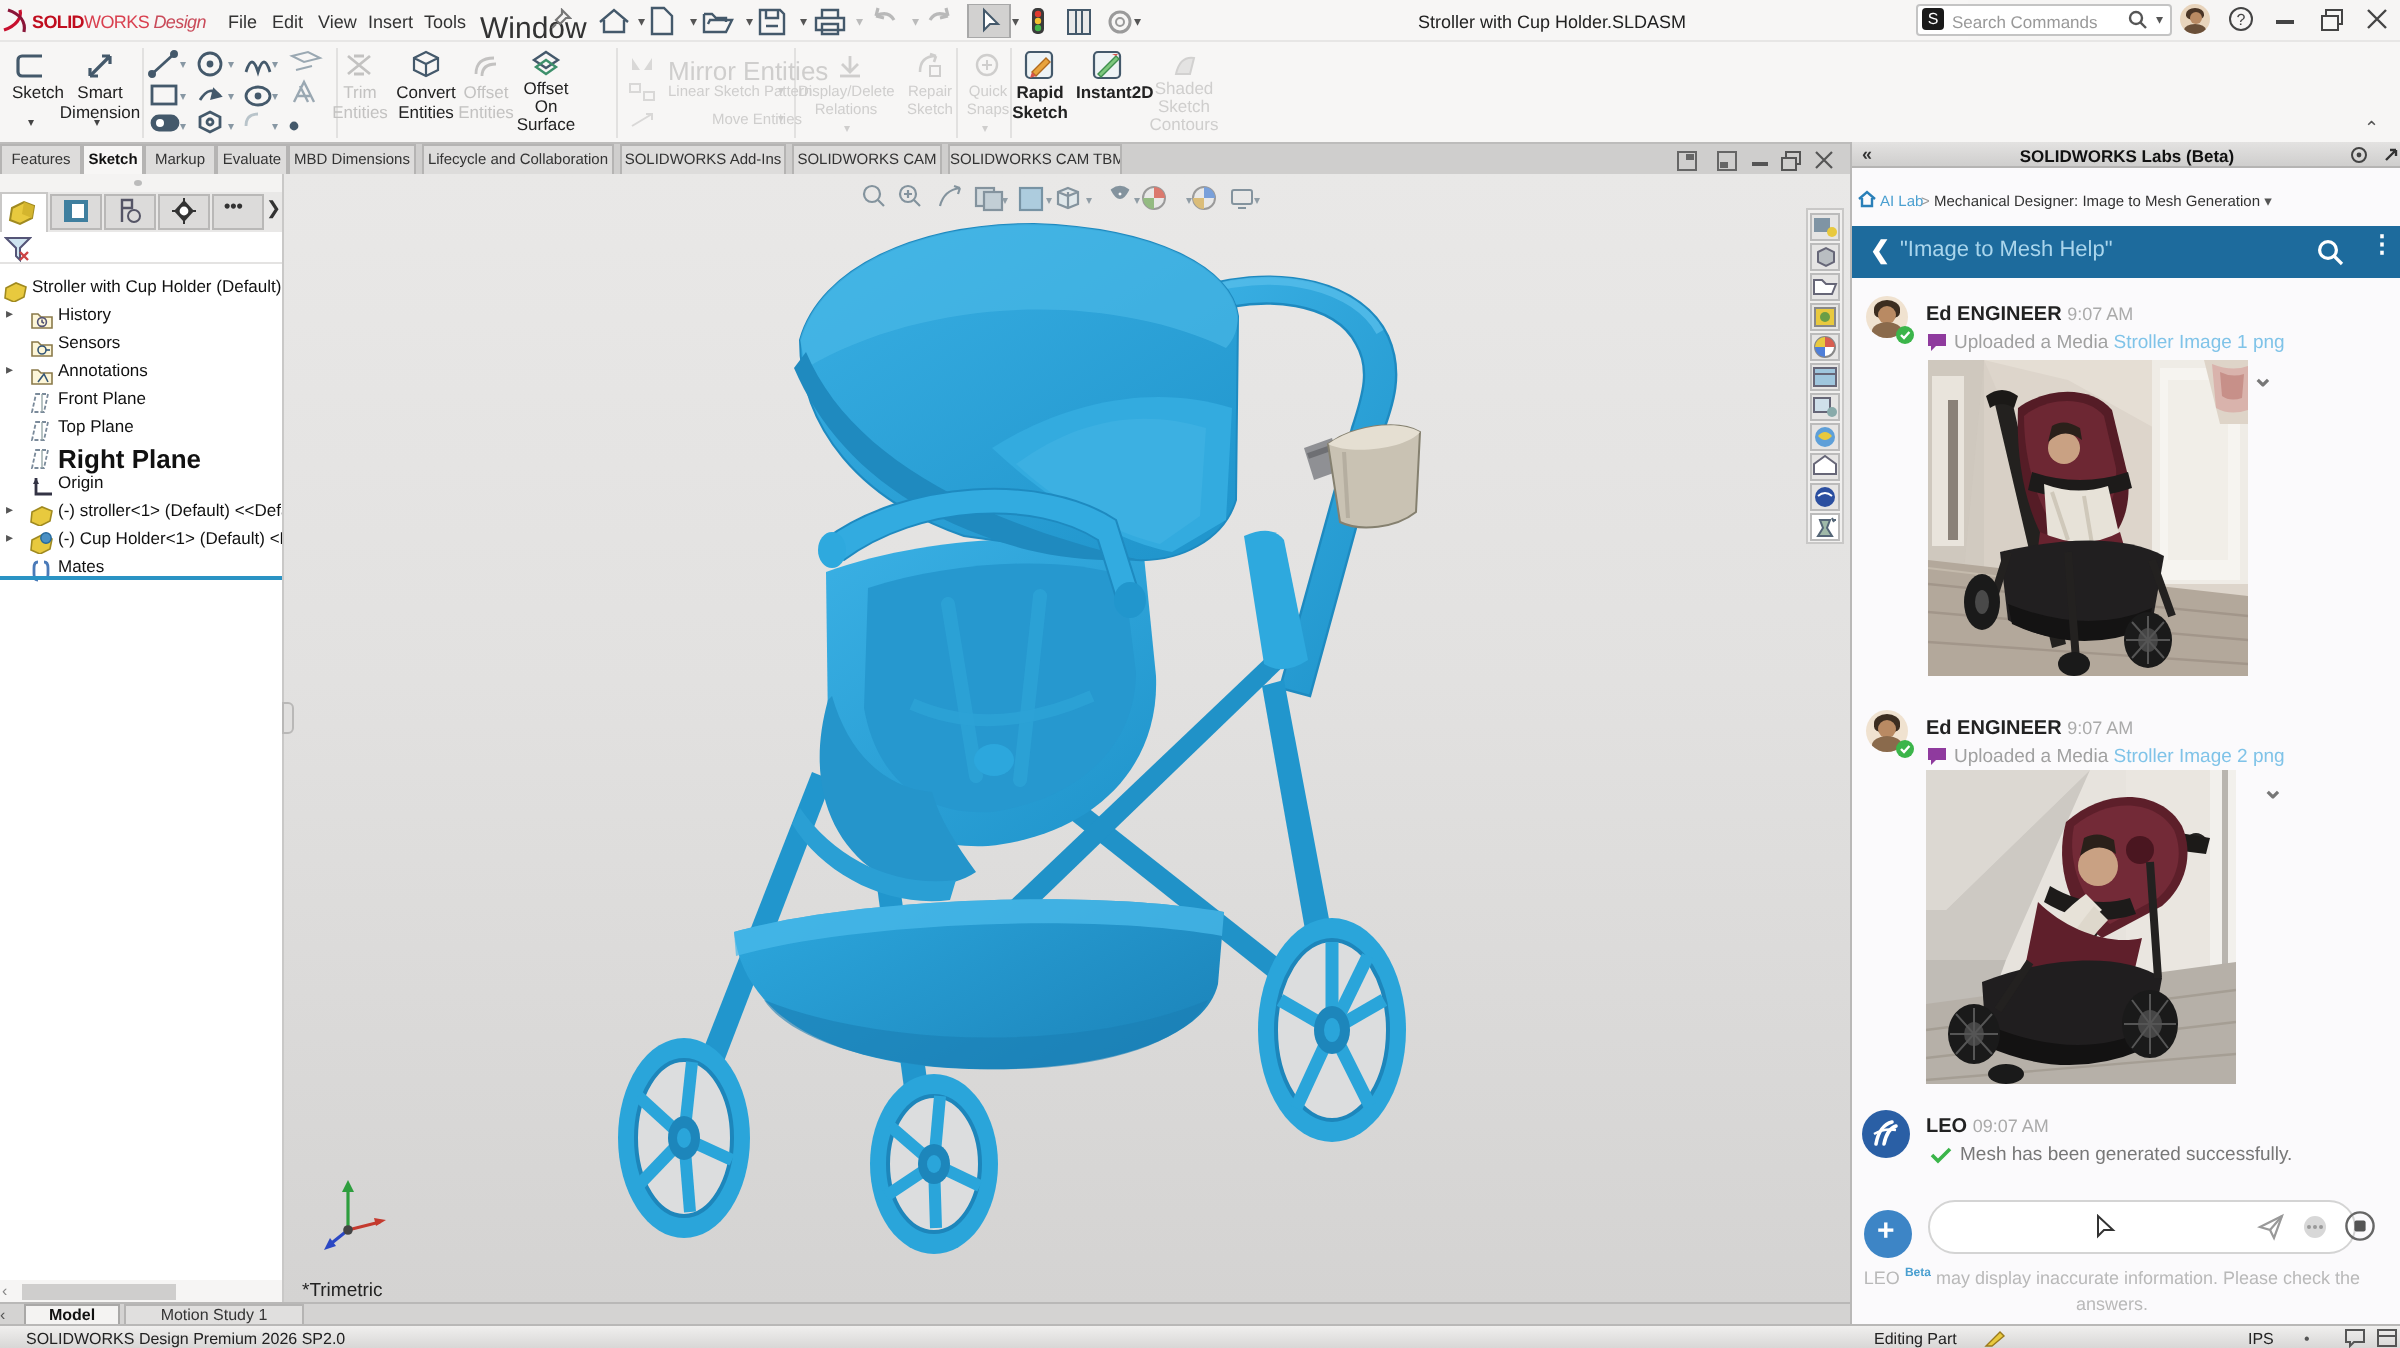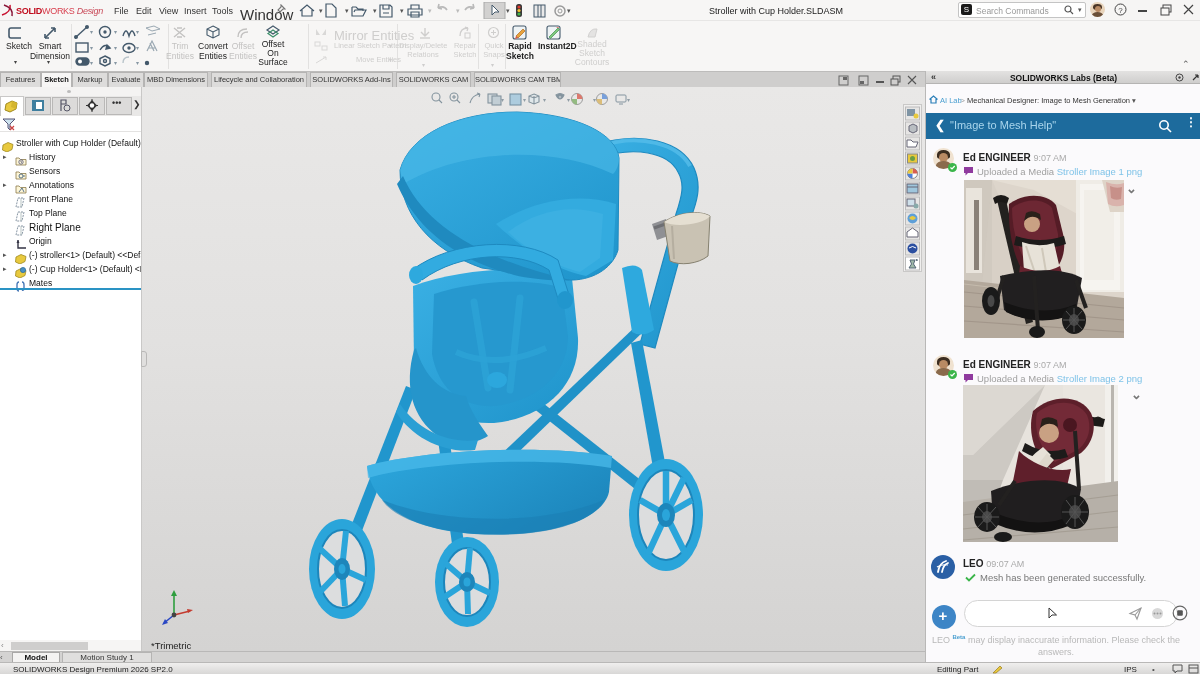--- a/index.html
+++ b/index.html
@@ -527,21 +527,21 @@
       <div class="abs nosel" style="left:29px;top:58px;font-size:8.5px;color:#111;text-align:center;">Front Plane</div>
       <div class="abs" style="left:15px;top:72px;"><svg width="12" height="11" viewBox="0 0 12 11">
           <path d="M3 1 h6 l-2 9 h-6 z" fill="none" stroke="#7a8a9a" stroke-width="0.9" stroke-dasharray="2 1"></path>
           <path d="M6 1 v9" stroke="#9aa" stroke-width="0.7"></path>
         </svg></div>
       <div class="abs nosel" style="left:29px;top:72px;font-size:8.5px;color:#111;">Top Plane</div>
       <div class="abs" style="left:15px;top:86px;"><svg width="12" height="11" viewBox="0 0 12 11">
           <path d="M3 1 h6 l-2 9 h-6 z" fill="none" stroke="#7a8a9a" stroke-width="0.9" stroke-dasharray="2 1"></path>
           <path d="M6 1 v9" stroke="#9aa" stroke-width="0.7"></path>
         </svg></div>
-      <div class="abs nosel" style="left:29px;top:86px;font-size:10px;color:#111;">Right Plane</div>
+      <div class="abs nosel" style="left:29px;top:86px;font-size:13px;color:#111;font-weight:bold;">Right Plane</div>
       <div class="abs" style="left:15px;top:100px;"><svg width="12" height="11" viewBox="0 0 12 11">
           <path d="M3 1 v8 h8" stroke="#334" stroke-width="1.4" fill="none"></path>
           <path d="M3 1 l-1.5 3 h3 z" fill="#334"></path>
         </svg></div>
       <div class="abs nosel" style="left:29px;top:100px;font-size:8.5px;color:#111;">Origin</div>
       <div class="abs nosel" style="left:3px;top:115px;font-size:7px;color:#555;">▸</div>
       <div class="abs" style="left:15px;top:114px;"><svg width="12" height="11" viewBox="0 0 12 11">
           <path d="M1 4 l5 -2.5 l5 2 l-1 5 l-5 2.5 l-4.5 -2 z" fill="#e8c93e" stroke="#a08a20" stroke-width="0.8"></path>
         </svg></div>
       <div class="abs nosel" style="left:29px;top:114px;font-size:8.5px;color:#111;">(-) stroller&lt;1&gt; (Default) &lt;&lt;Defaul</div>

